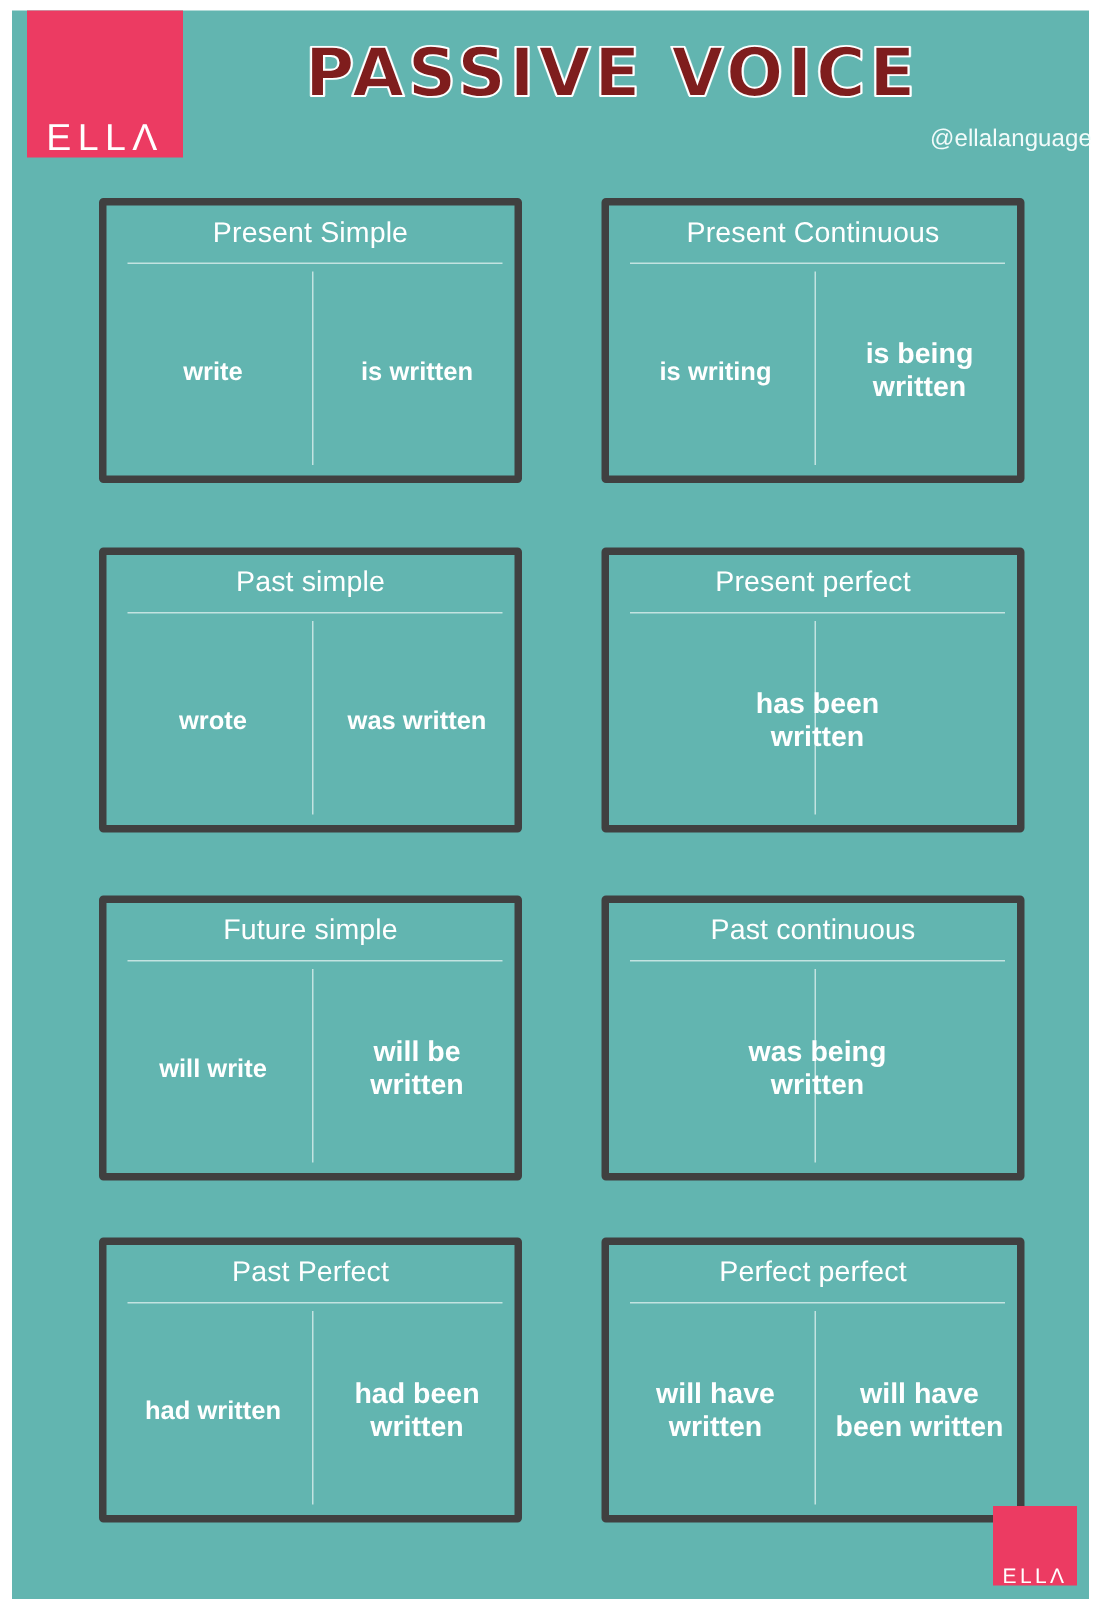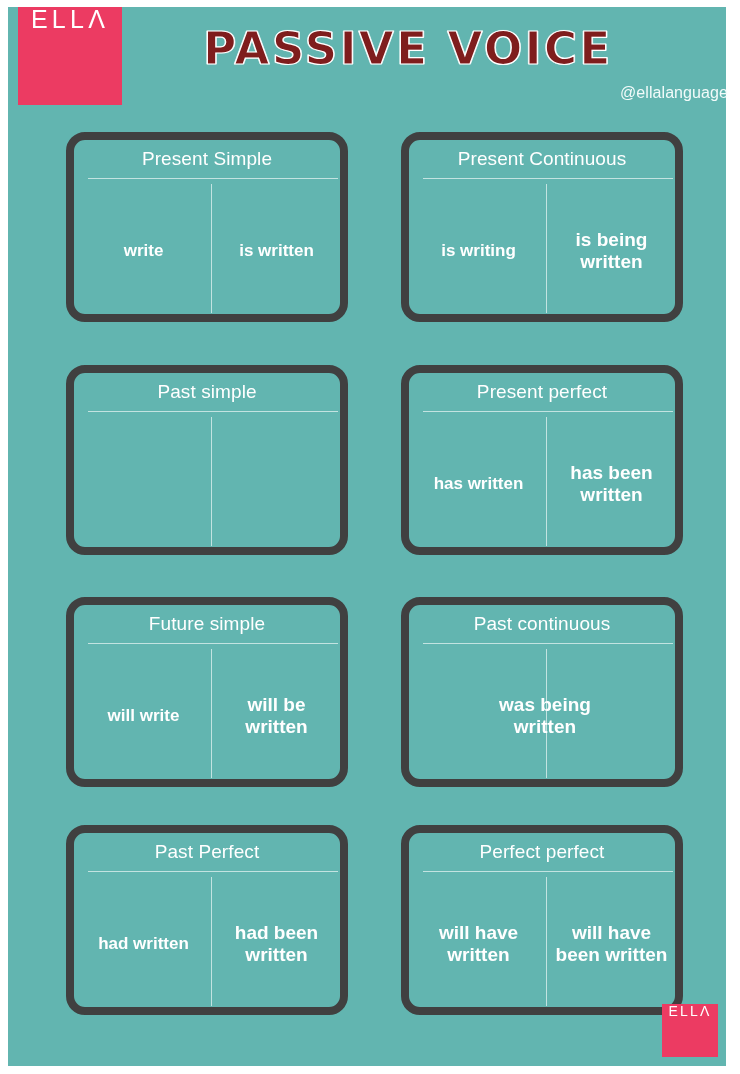--- a/index.html
+++ b/index.html
@@ -39,21 +39,21 @@
     left: 0;
     top: 0;
     width: 718px;
     height: 112px;
   }
 
   .logo-badge {
     position: absolute;
     background: #ec3b62;
     display: flex;
-    align-items: flex-start;
+    align-items: flex-end;
     justify-content: center;
   }
   #logo-top {
     left: 10px;
     top: 0px;
     width: 104px;
     height: 98px;
   }
   .logo-text {
     color: #ffffff;
@@ -117,22 +117,22 @@
     left: 0;
     top: 112px;
     width: 718px;
     height: 947px;
   }
 
   .card {
     position: absolute;
     width: 282px;
     height: 190px;
-    border: 8px solid #404040;
-    border-radius: 19px;
+    border: 5px solid #404040;
+    border-radius: 3px;
     box-sizing: border-box;
   }
   .col-left  { left: 58px; }
   .col-right { left: 393px; }
   .row-1 { top: 13px; }
   .row-2 { top: 246px; }
   .row-3 { top: 478px; }
   .row-4 { top: 706px; }
 
   .card-title {
@@ -239,28 +239,31 @@
         <div class="card-body">
           <div class="cell one-line">is writing</div>
           <div class="cell two-line">is being<br>written</div>
         </div>
       </div>
 
       <div class="card col-left row-2">
         <div class="card-title">Past simple</div>
         <div class="card-hdivider"></div>
         <div class="card-vdivider"></div>
+        <div class="card-body">
+          <div class="cell one-line">wrote</div>
+          <div class="cell one-line">was written</div>
+        </div>
       </div>
 
       <div class="card col-right row-2">
         <div class="card-title">Present perfect</div>
         <div class="card-hdivider"></div>
         <div class="card-vdivider"></div>
         <div class="card-body">
-          <div class="cell one-line">has written</div>
           <div class="cell two-line">has been<br>written</div>
         </div>
       </div>
 
       <div class="card col-left row-3">
         <div class="card-title">Future simple</div>
         <div class="card-hdivider"></div>
         <div class="card-vdivider"></div>
         <div class="card-body">
           <div class="cell one-line">will write</div>

